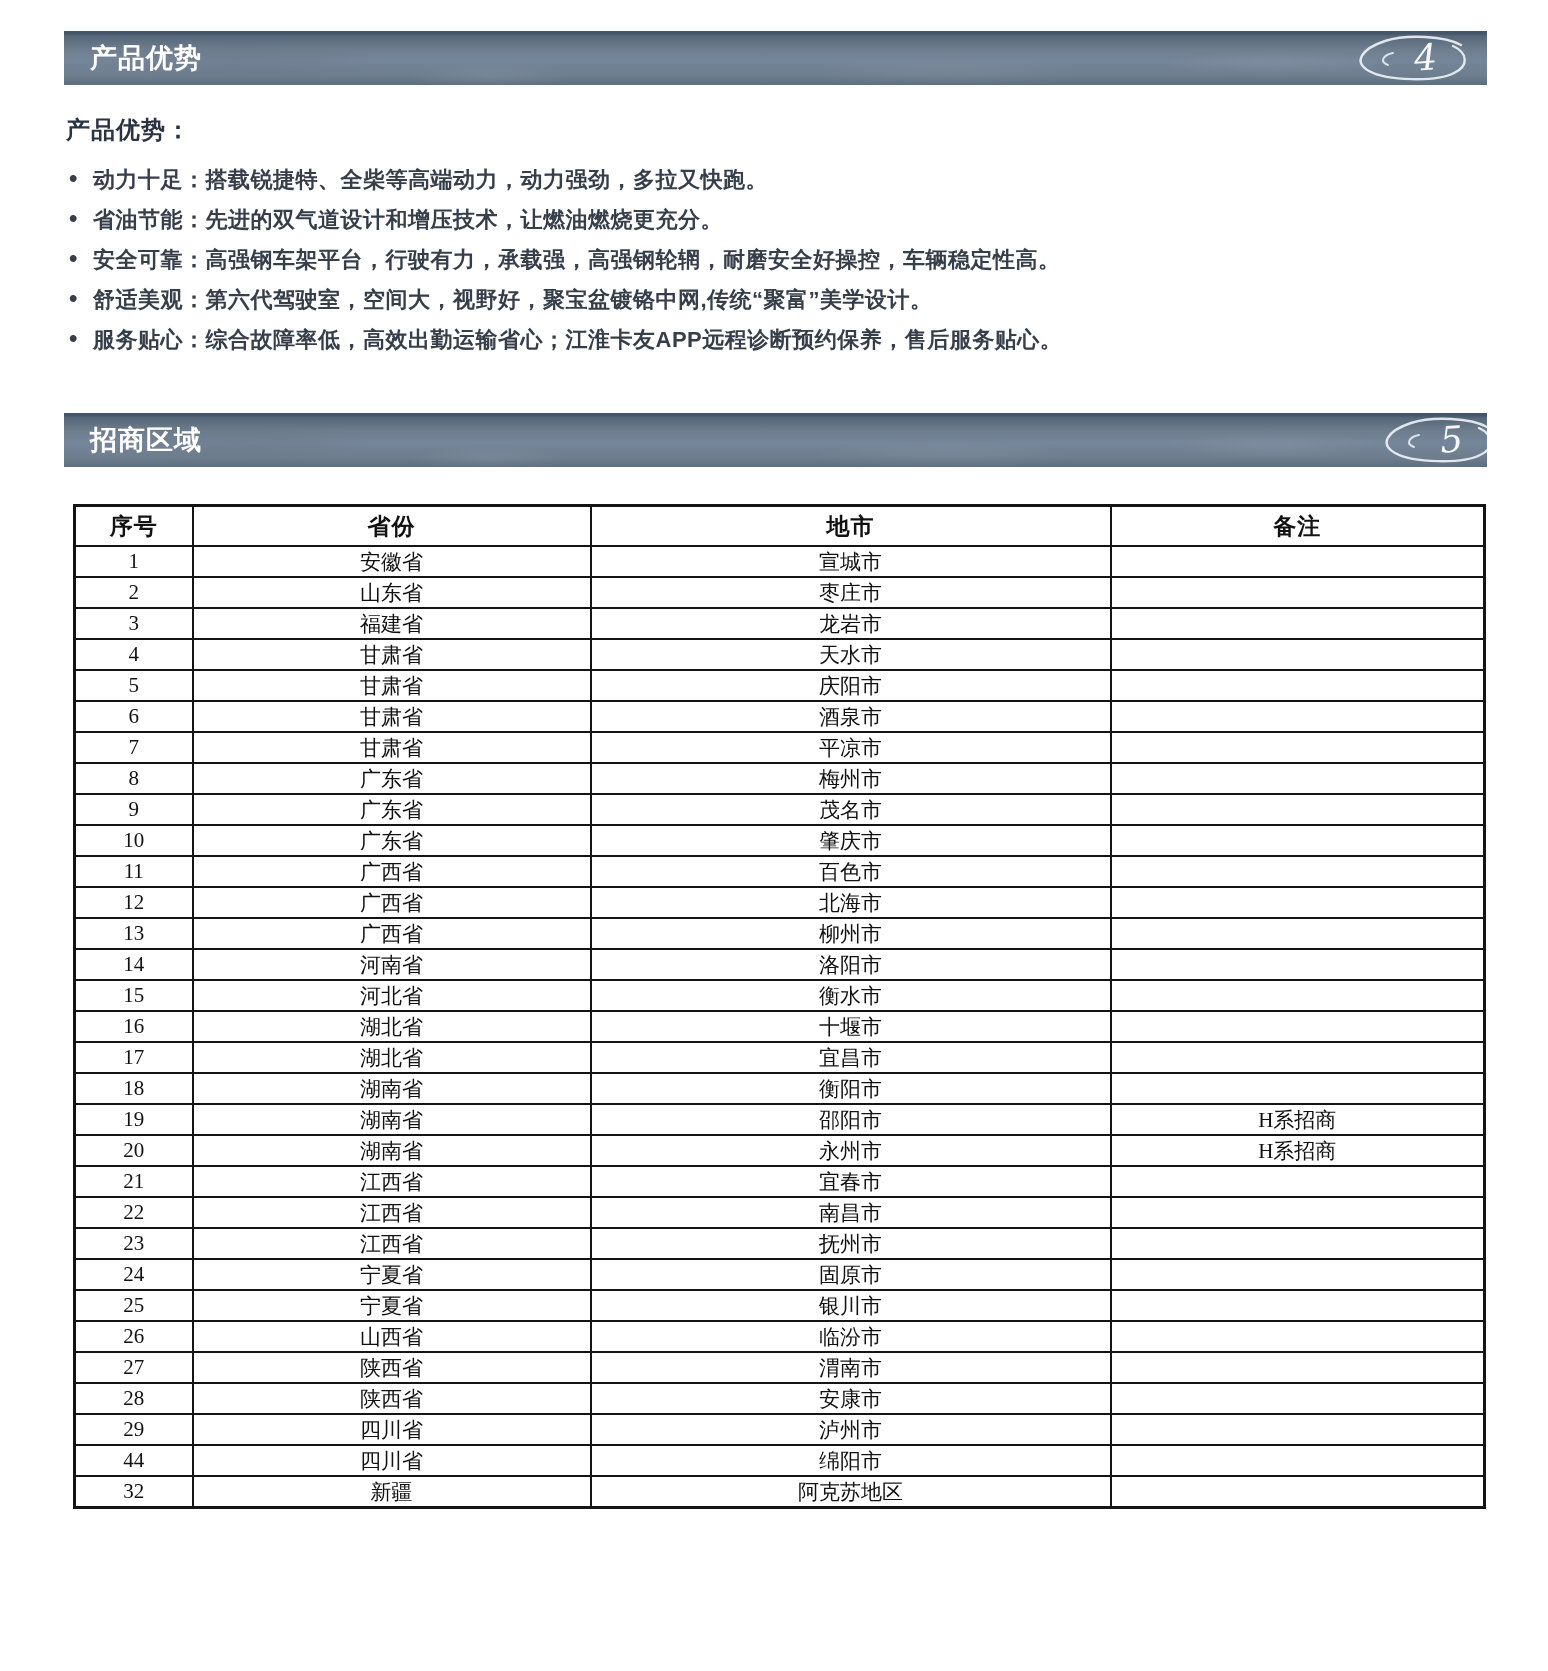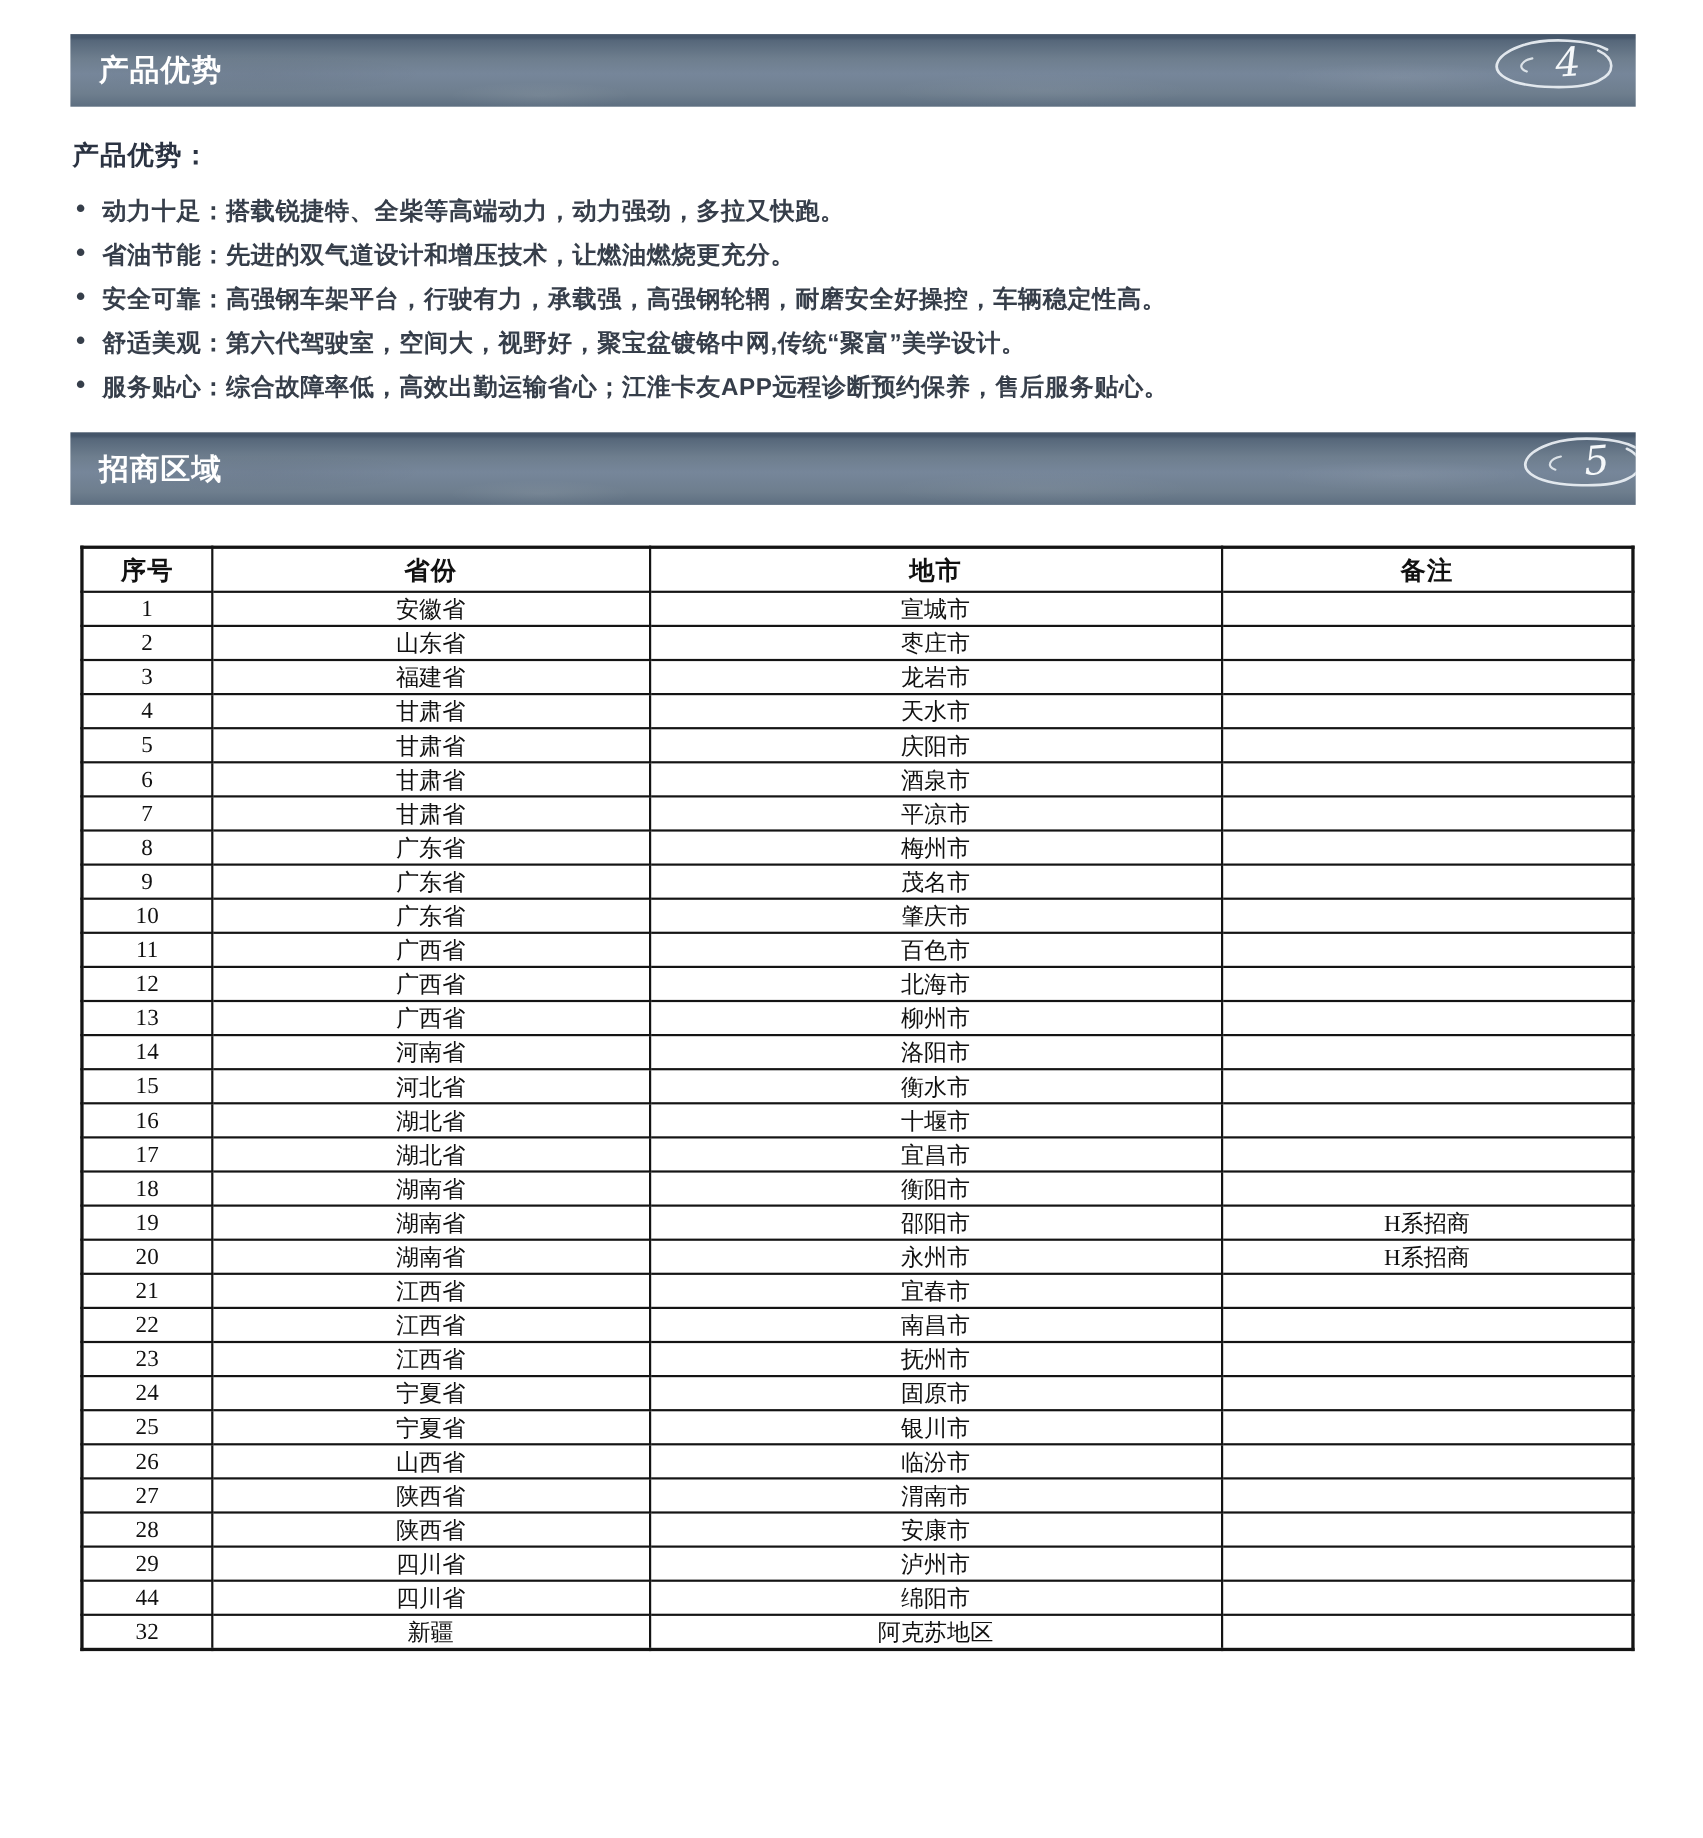--- a/index.html
+++ b/index.html
@@ -18,21 +18,21 @@
     font-family:"Liberation Sans","DejaVu Sans",sans-serif;
     color:var(--body-text);
     overflow:hidden;
   }
   .page{padding-top:31px;}
 
   
   .banner{
     position:relative;
     margin-left:64px;
-    width:1423px;height:66px;
+    width:1423px;height:54px;
     box-sizing:border-box;
     background:linear-gradient(180deg,
       var(--banner-top-line) 0%,var(--banner-top-line) 5%,
       var(--banner-bg-dark) 9%,
       var(--banner-bg) 34%,
       #76869a 55%,
       var(--banner-bg) 82%,
       #5d6e80 100%);
     display:flex;align-items:center;
     overflow:hidden;
@@ -82,21 +82,21 @@
     font-weight:600;
     color:var(--body-text);
     letter-spacing:0.5px;
   }
   .bullets .dot{
     position:absolute;left:3px;top:-2px;
     font-size:24px;color:var(--body-text);
   }
 
   
-  .banner-region{margin-top:30px;align-items:center;}
+  .banner-region{margin-top:62px;align-items:center;}
 
   .region-table{
     margin:37px 0 0 73px;
     width:1410px;
     border-collapse:collapse;
     table-layout:fixed;
     font-family:"Liberation Serif","DejaVu Serif",serif;
     color:var(--table-text);
   }
   .region-table th,.region-table td{

